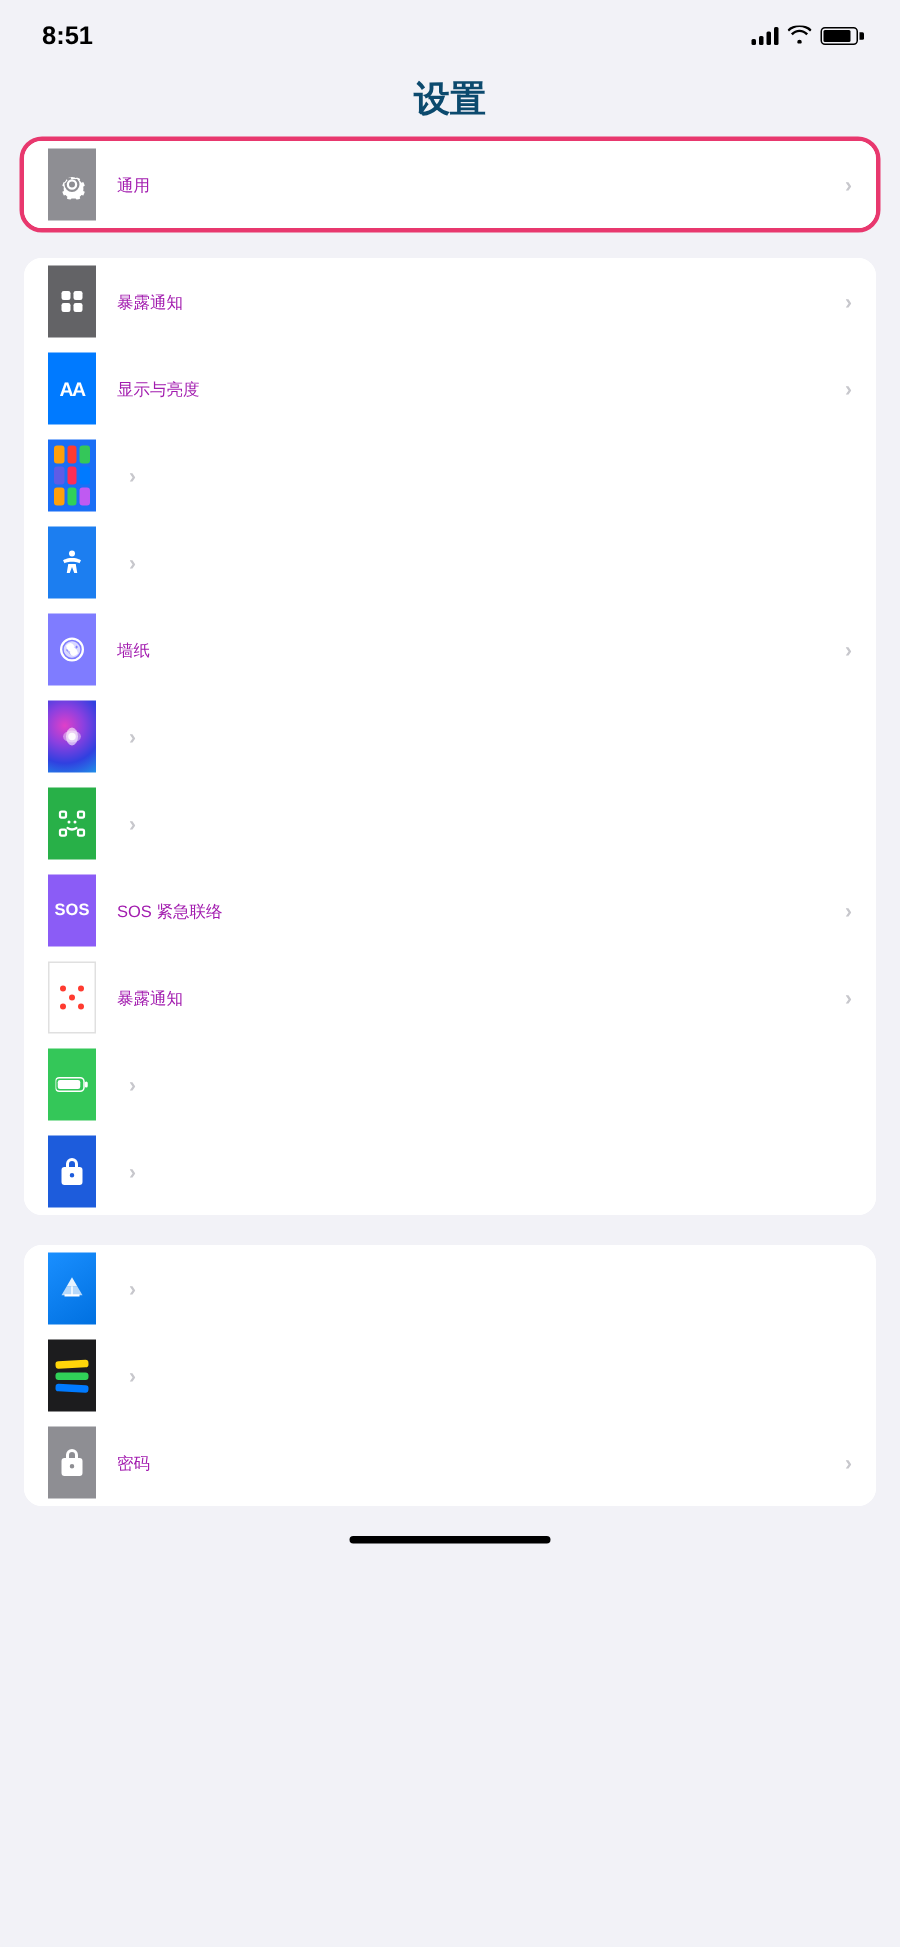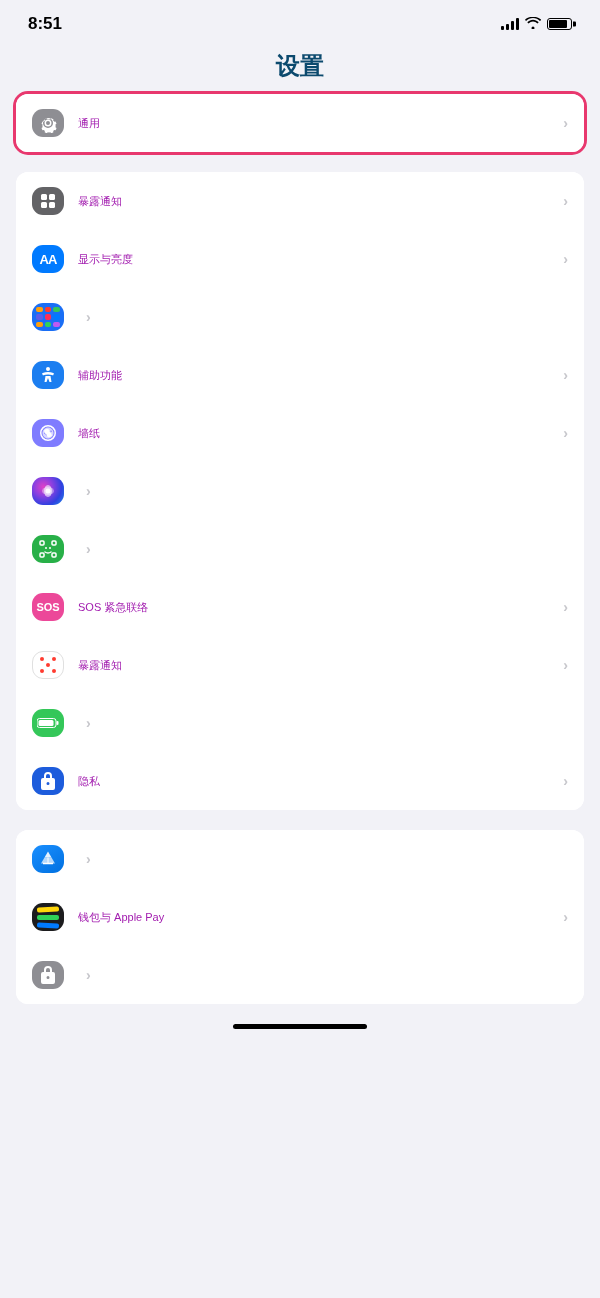--- a/index.html
+++ b/index.html
@@ -106,22 +106,22 @@
       position: absolute;
       bottom: 0;
       left: 62px;
       right: 0;
       height: 0.5px;
       background: #c8c8cc;
     }
 
     .item-icon {
       width: 32px;
-      height: 28px;
-      border-radius: 11px;
+      height: 48px;
+      border-radius: 0;
       display: flex;
       align-items: center;
       justify-content: center;
       margin-right: 14px;
       flex-shrink: 0;
       font-size: 17px;
       color: #fff;
     }
 
     .item-label {
@@ -136,21 +136,21 @@
       font-size: 14px;
       font-weight: 600;
       margin-left: 8px;
     }
 
     
     .bg-gray { background: #8e8e93; }
 
     
     .sos-icon {
-      background: #ec4899;
+      background: #8b5cf6;
       color: #fff;
       font-size: 11px;
       font-weight: 800;
       letter-spacing: 0;
     }
     .exposure-dot-grid {
       display: grid;
       grid-template-columns: repeat(3,4px);
       gap: 2px;
     }
@@ -258,21 +258,20 @@
   </div>
 
   <div class="settings-item">
     <div class="item-icon" style="background: #1c7ef0;">
       <svg width="20" height="20" viewBox="0 0 20 20" fill="white">
         <circle cx="10" cy="4" r="2"></circle>
         <path d="M10 7c-4 0-6 1.5-6 1.5l1 2s1.5-1 5-1 5 1 5 1l1-2S14 7 10 7z"></path>
         <path d="M7.5 11l-1 6h2l1.5-4 1.5 4h2l-1-6"></path>
       </svg>
     </div>
-    <span class="item-label">辅助功能</span>
     <span class="chevron">›</span>
   </div>
 
   <div class="settings-item">
     <div class="item-icon" style="background: #7f7cff;">
       <svg width="20" height="20" viewBox="0 0 20 20" fill="white">
         <path d="M10 2a8 8 0 1 0 0 16A8 8 0 0 0 10 2zm0 1.5a6.5 6.5 0 1 1 0 13 6.5 6.5 0 0 1 0-13z"></path>
         <path d="M10 4.5C7 4.5 4.5 7 4.5 10S7 15.5 10 15.5 15.5 13 15.5 10 13 4.5 10 4.5zm-1 8.8l-3-3 1-1 2 2 4-4 1 1-5 5z" opacity="0.7"></path>
         <circle cx="10" cy="10" r="3" opacity="0.5"></circle>
         <path d="M6 7.5Q8 5 10 6q2 1 1 3.5Q9.5 12 8 11 6.5 10 6 7.5z"></path>
@@ -343,21 +342,20 @@
     </div>
     <span class="chevron">›</span>
   </div>
 
   <div class="settings-item">
     <div class="item-icon" style="background: #1d5cdc;">
       <svg width="18" height="20" viewBox="0 0 18 20" fill="white">
         <path d="M14 8H13V6A4 4 0 0 0 5 6V8H4A2 2 0 0 0 2 10V18A2 2 0 0 0 4 20H14A2 2 0 0 0 16 18V10A2 2 0 0 0 14 8ZM7 6A2 2 0 0 1 11 6V8H7V6ZM9 15A1.5 1.5 0 1 1 9 12 1.5 1.5 0 0 1 9 15Z" transform="translate(0,-1)"></path>
       </svg>
     </div>
-    <span class="item-label">隐私</span>
     <span class="chevron">›</span>
   </div>
 
 </div>
 
 <div class="settings-section">
 
   <div class="settings-item">
     <div class="item-icon appstore-bg">
       <svg width="20" height="20" viewBox="0 0 20 20" fill="white">
@@ -371,30 +369,30 @@
   </div>
 
   <div class="settings-item">
     <div class="item-icon" style="background: #1c1c1e;">
       <div style="display:flex; flex-direction:column; gap:2px; align-items:center;">
         <div style="width:22px; height:5px; background:#ffd60a; border-radius:2px; transform: rotate(-3deg); margin-bottom:1px;"></div>
         <div style="width:22px; height:5px; background:#30d158; border-radius:2px; transform: rotate(0deg);"></div>
         <div style="width:22px; height:5px; background:#007aff; border-radius:2px; transform: rotate(3deg); margin-top:1px;"></div>
       </div>
     </div>
-    <span class="item-label">钱包与 Apple Pay</span>
     <span class="chevron">›</span>
   </div>
 
   <div class="settings-item">
     <div class="item-icon" style="background: #8e8e93;">
       <svg width="18" height="20" viewBox="0 0 18 20" fill="white">
         <path d="M14 8H13V6A4 4 0 0 0 5 6V8H4A2 2 0 0 0 2 10V18A2 2 0 0 0 4 20H14A2 2 0 0 0 16 18V10A2 2 0 0 0 14 8ZM7 6A2 2 0 0 1 11 6V8H7V6ZM9 15A1.5 1.5 0 1 1 9 12 1.5 1.5 0 0 1 9 15Z" transform="translate(0,-1)"></path>
       </svg>
     </div>
+    <span class="item-label">密码</span>
     <span class="chevron">›</span>
   </div>
 
 </div>
 
 <div style="text-align:center; padding-bottom: 12px;">
   <div class="home-indicator"></div>
 </div>
 
 </body></html>

